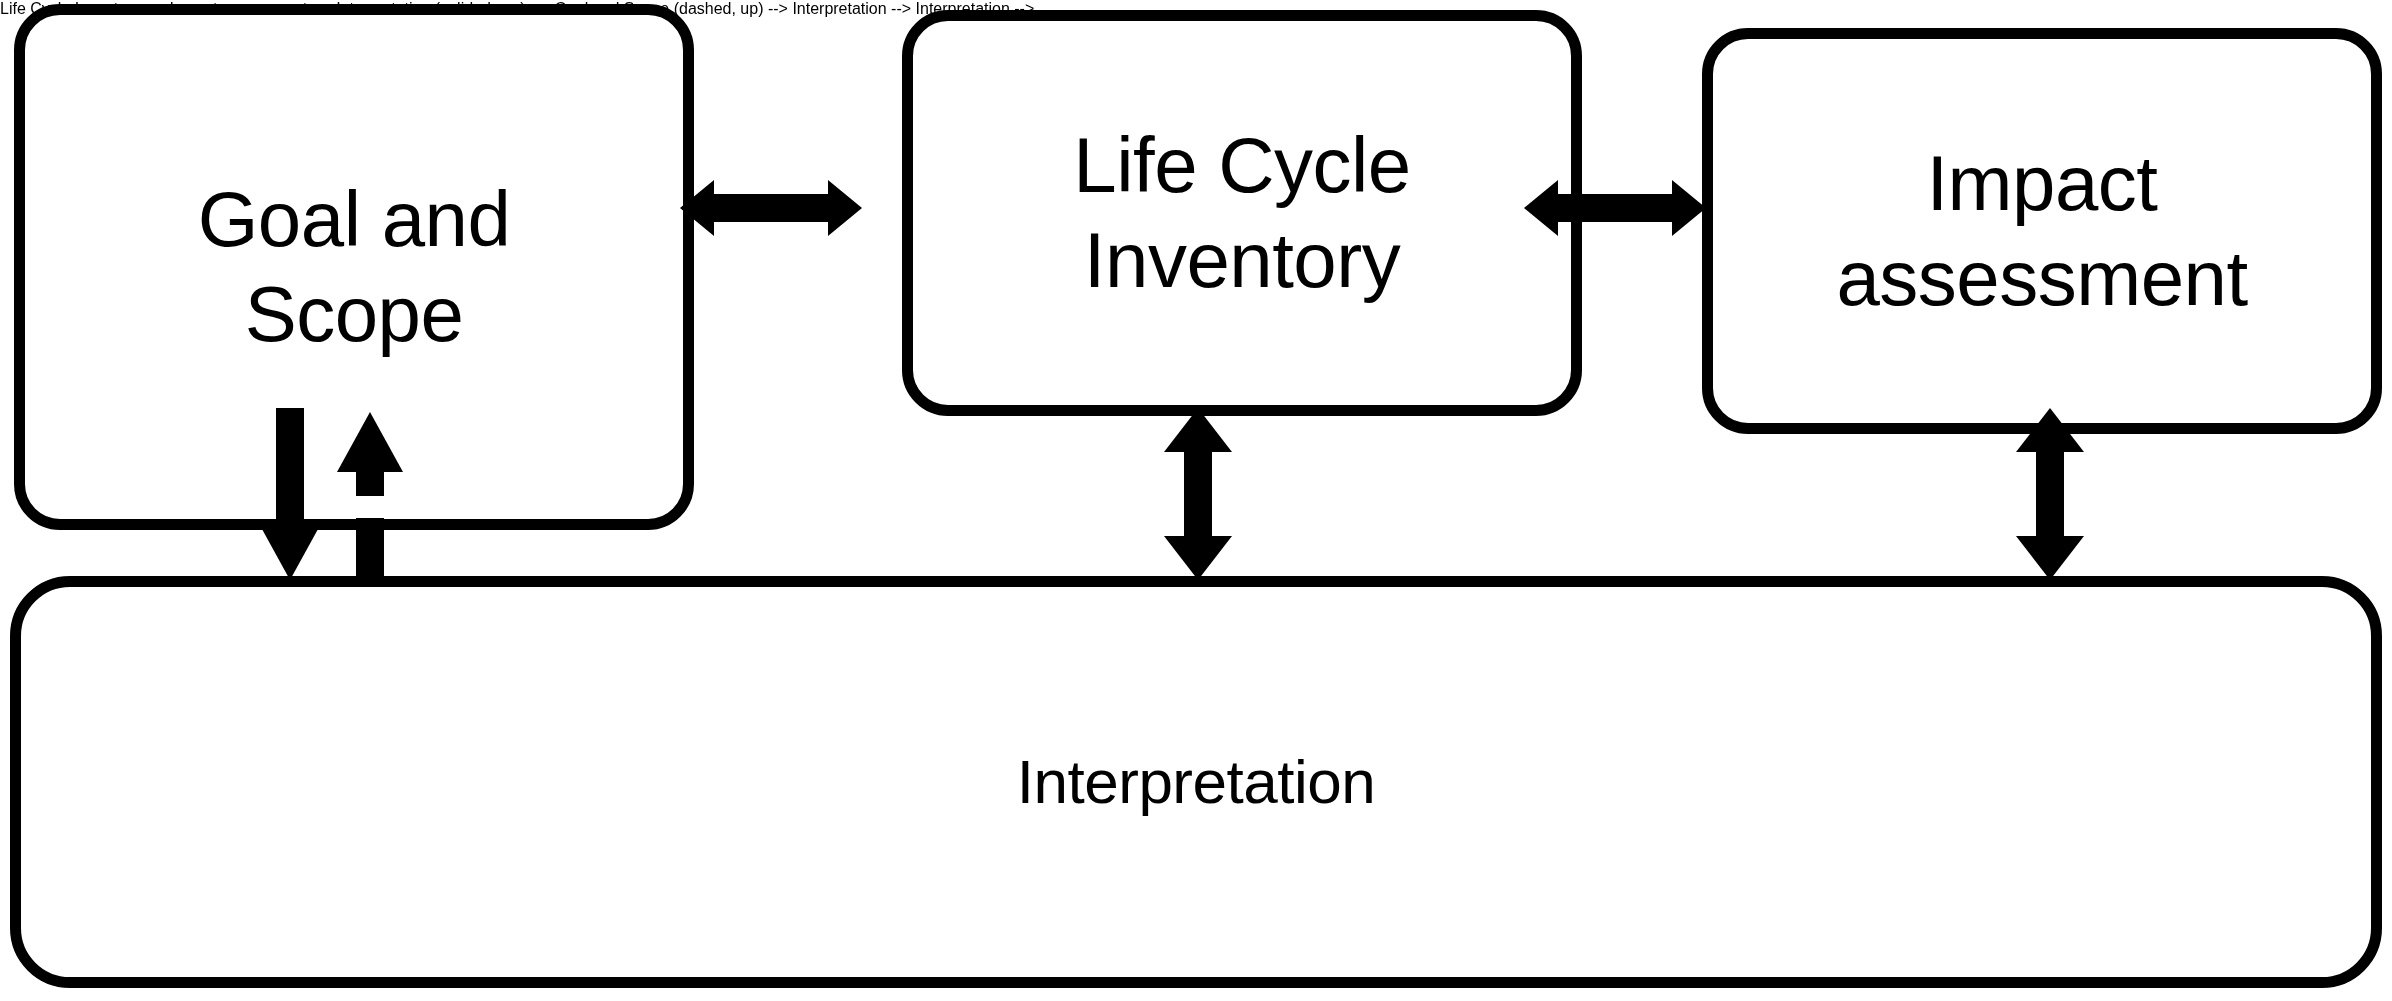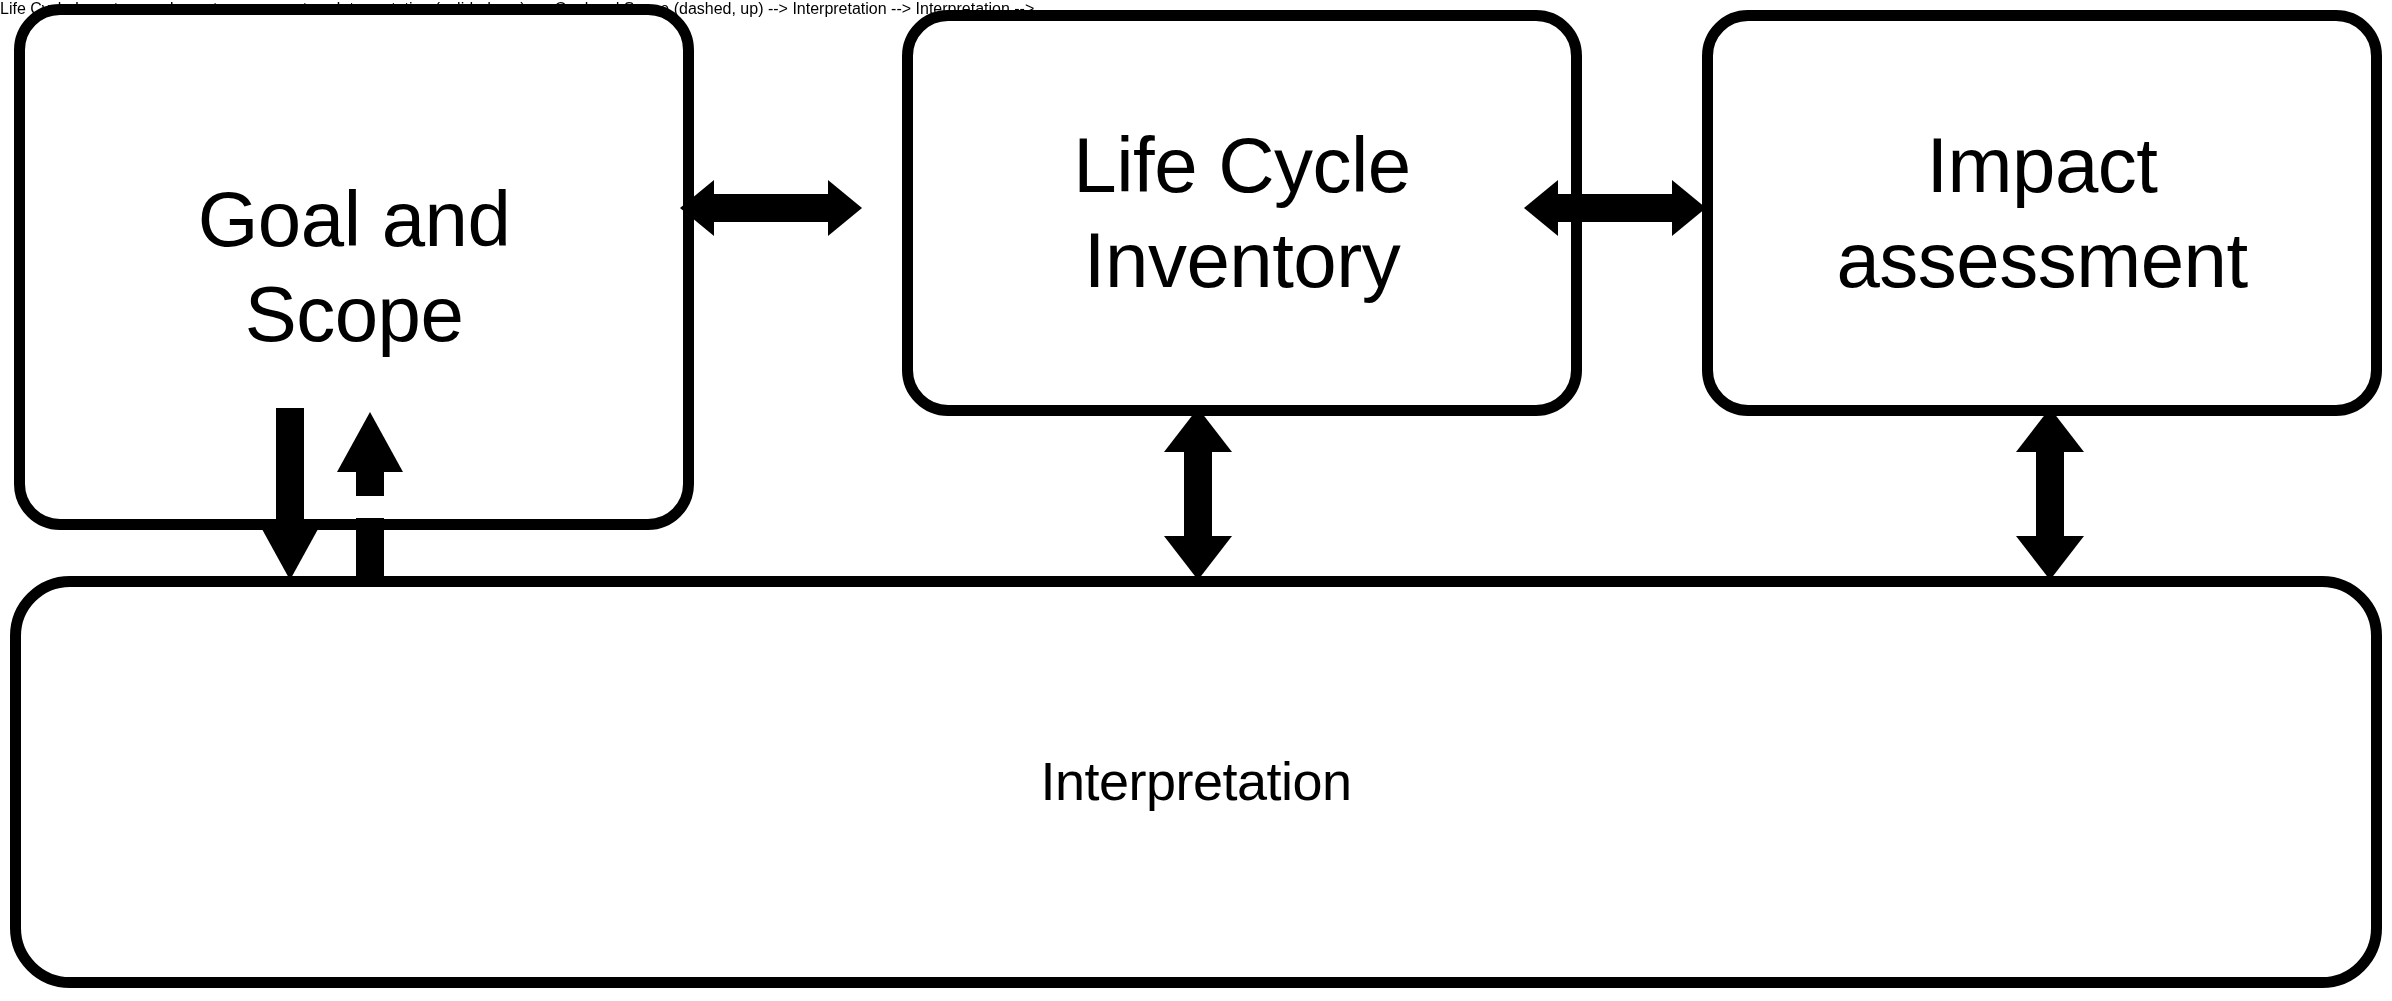--- a/index.html
+++ b/index.html
@@ -32,27 +32,27 @@
     font-family: "Liberation Sans", sans-serif;
     color: #000000;
     line-height: 1.22;
     font-weight: 400;
     letter-spacing: -0.5px;
     white-space: pre-line;
   }
   
   #node-goal-scope   { left: 14px;   top: 4px; width: 680px; height: 526px; justify-content: center; }
   #node-lci          { left: 858px;  top: 10px; width: 680px; height: 406px; margin-left: 44px; }
-  #node-impact       { left: 1702px; top: 10px; width: 680px; height: 406px; }
+  #node-impact       { left: 1702px; top: 28px; width: 680px; height: 406px; }
   #node-interpretation { left: 10px; top: 576px; width: 2372px; height: 412px; border-radius: 60px; }
 
   #node-goal-scope .node-label,
   #node-lci .node-label,
   #node-impact .node-label { font-size: 78px; }
-  #node-interpretation .node-label { font-size: 54px; }
+  #node-interpretation .node-label { font-size: 62px; }
 
   .arrow-svg {
     position: absolute;
     overflow: visible;
   }
   #arrow-goal-lci   { left: 680px;  top: 160px; }
   #arrow-lci-impact { left: 1524px; top: 160px; }
   #arrow-goal-down  { left: 255px;  top: 408px; }
   #arrow-goal-up    { left: 335px;  top: 408px; }
   #arrow-lci-down   { left: 1160px; top: 408px; }

